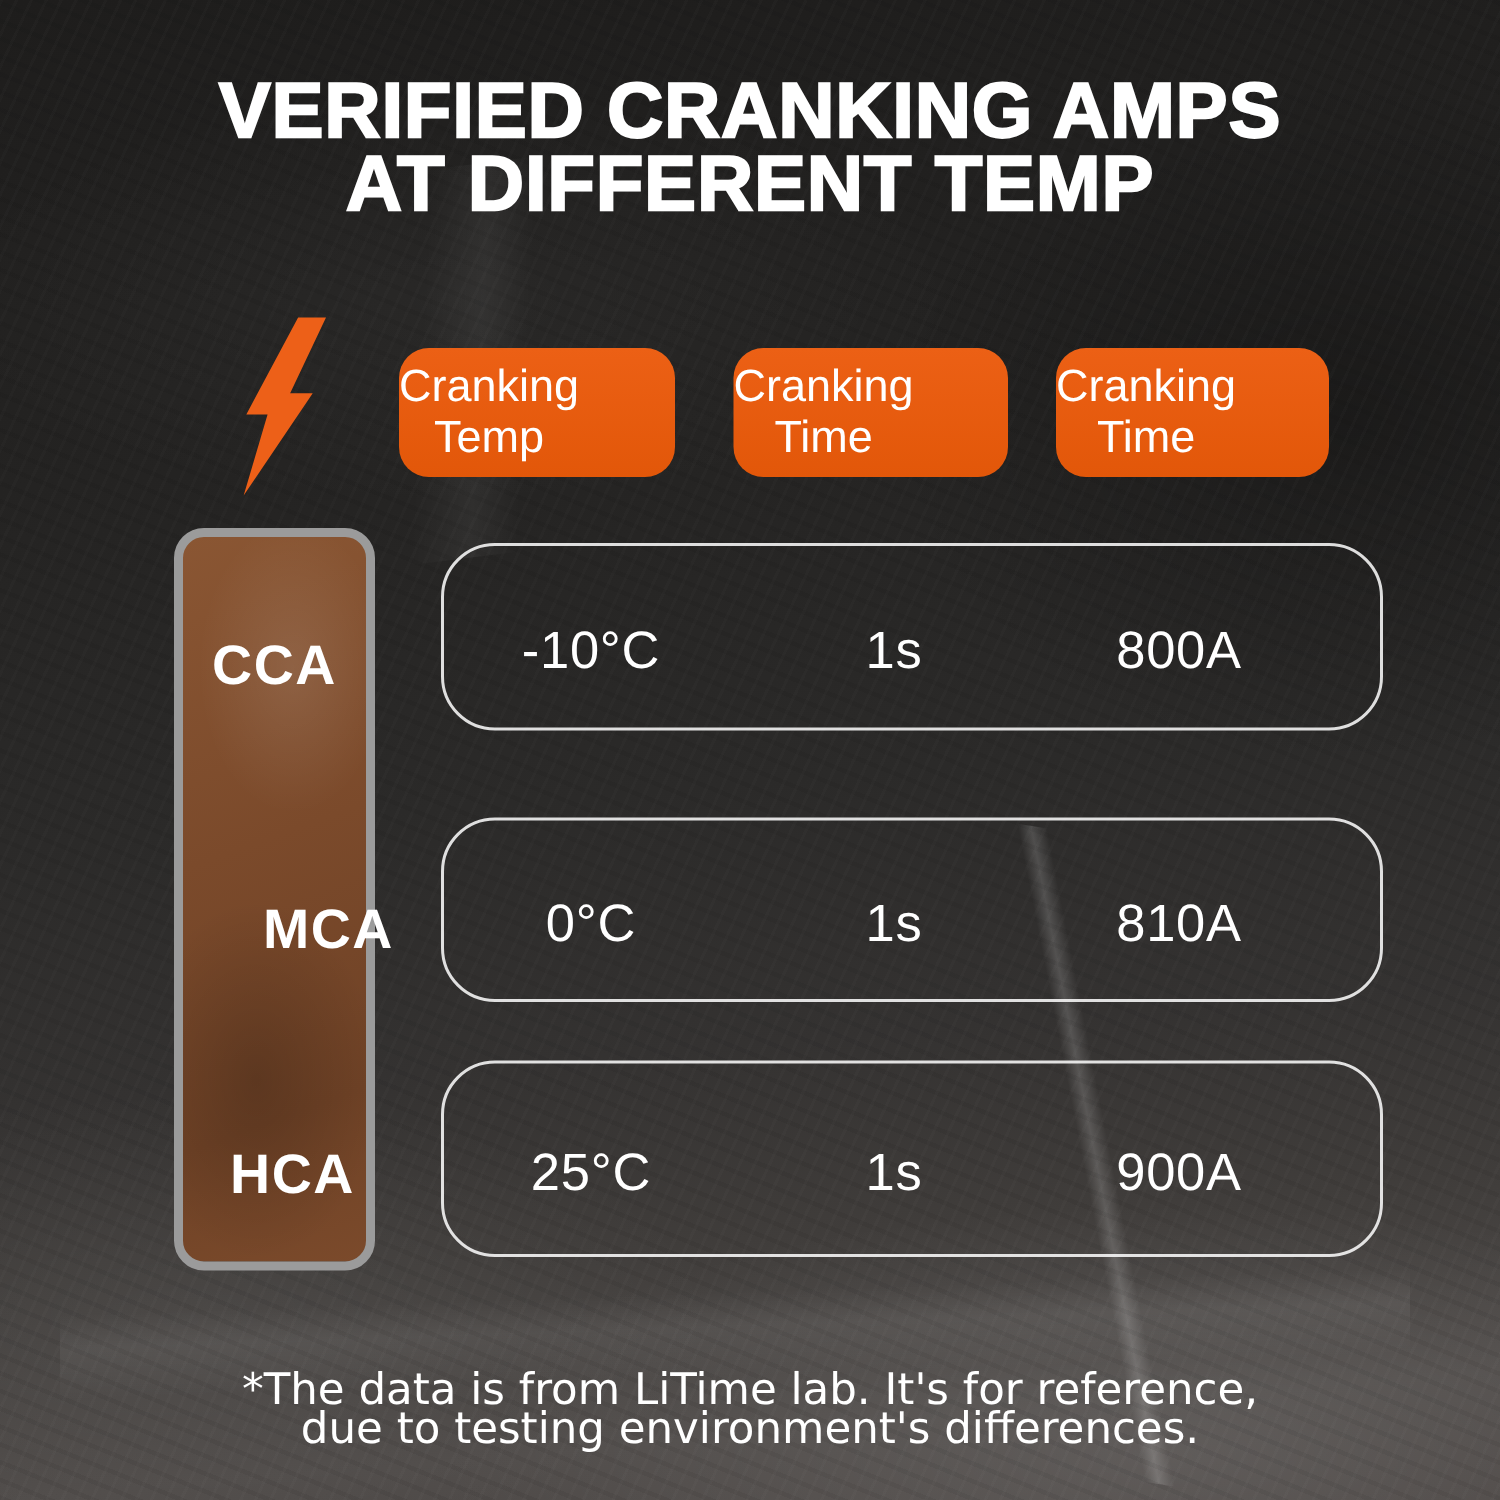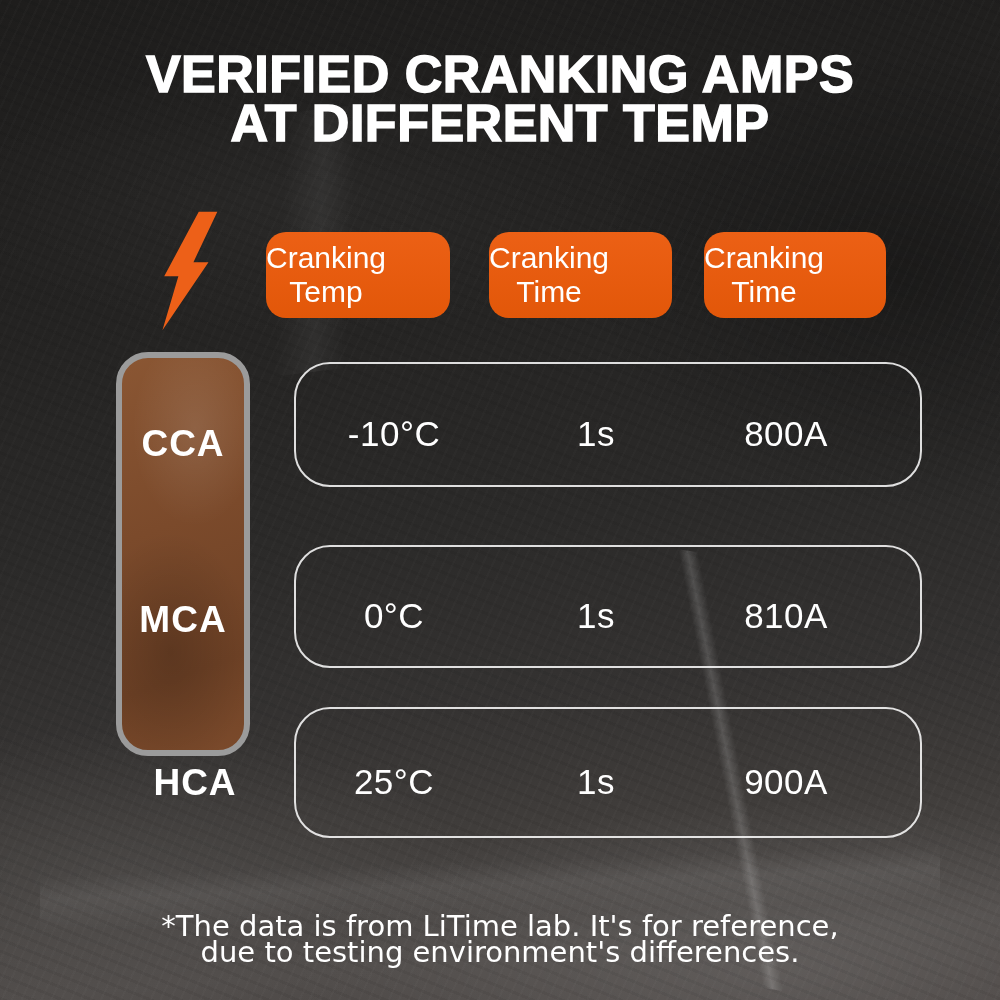--- a/index.html
+++ b/index.html
@@ -33,29 +33,29 @@
   .bolt{position:absolute;left:158px;top:204px;width:62px;height:134px;}
 
   .chip{position:absolute;top:232px;height:86px;border-radius:20px;
     background:linear-gradient(180deg,#ec6015,#e25709);
     display:flex;align-items:center;justify-content:flex-start;text-align:center;
     font-size:30px;line-height:34px;}
   .chip.c1{left:266px;width:184px;}
   .chip.c2{left:489px;width:183px;}
   .chip.c3{left:704px;width:182px;}
 
-  .sidebar{position:absolute;left:116px;top:352px;width:134px;height:404px;
-    box-sizing:border-box;border:6px solid #9b9b9b;border-radius:32px;
+  .sidebar{position:absolute;left:116px;top:352px;width:134px;height:495px;
+    box-sizing:border-box;border:6px solid #9b9b9b;border-radius:20px;
     background:
       radial-gradient(ellipse 90px 140px at 60% 18%, rgba(255,255,255,0.10), transparent 70%),
       radial-gradient(ellipse 110px 160px at 40% 75%, rgba(0,0,0,0.18), transparent 75%),
       linear-gradient(160deg,#8a5633 0%,#7b4a2b 42%,#6f4226 78%,#7b4a2b 100%);}
   .rowlabel{position:absolute;left:0;width:100%;text-align:center;
     font-weight:700;font-size:37px;letter-spacing:1px;}
-  .rowlabel.l1{top:65px;} .rowlabel.l2{top:241px;} .rowlabel.l3{top:404px;margin-left:12px;}
+  .rowlabel.l1{top:65px;} .rowlabel.l2{top:241px;padding-left:36px;} .rowlabel.l3{top:404px;margin-left:12px;}
 
   .row{position:absolute;left:262px;width:628px;box-sizing:border-box;
     border:2px solid rgba(255,255,255,0.85);border-radius:36px;margin-left:32px;}
   .row.r1{top:362px;height:125px;}
   .row.r2{top:545px;height:123px;}
   .row.r3{top:707px;height:131px;}
   .cell{position:absolute;top:calc(50% + 9px);transform:translateY(-50%);
     text-align:center;font-size:35px;letter-spacing:0.5px;}
   .cell.temp{left:8px;width:180px;}
   .cell.time{left:210px;width:180px;}

